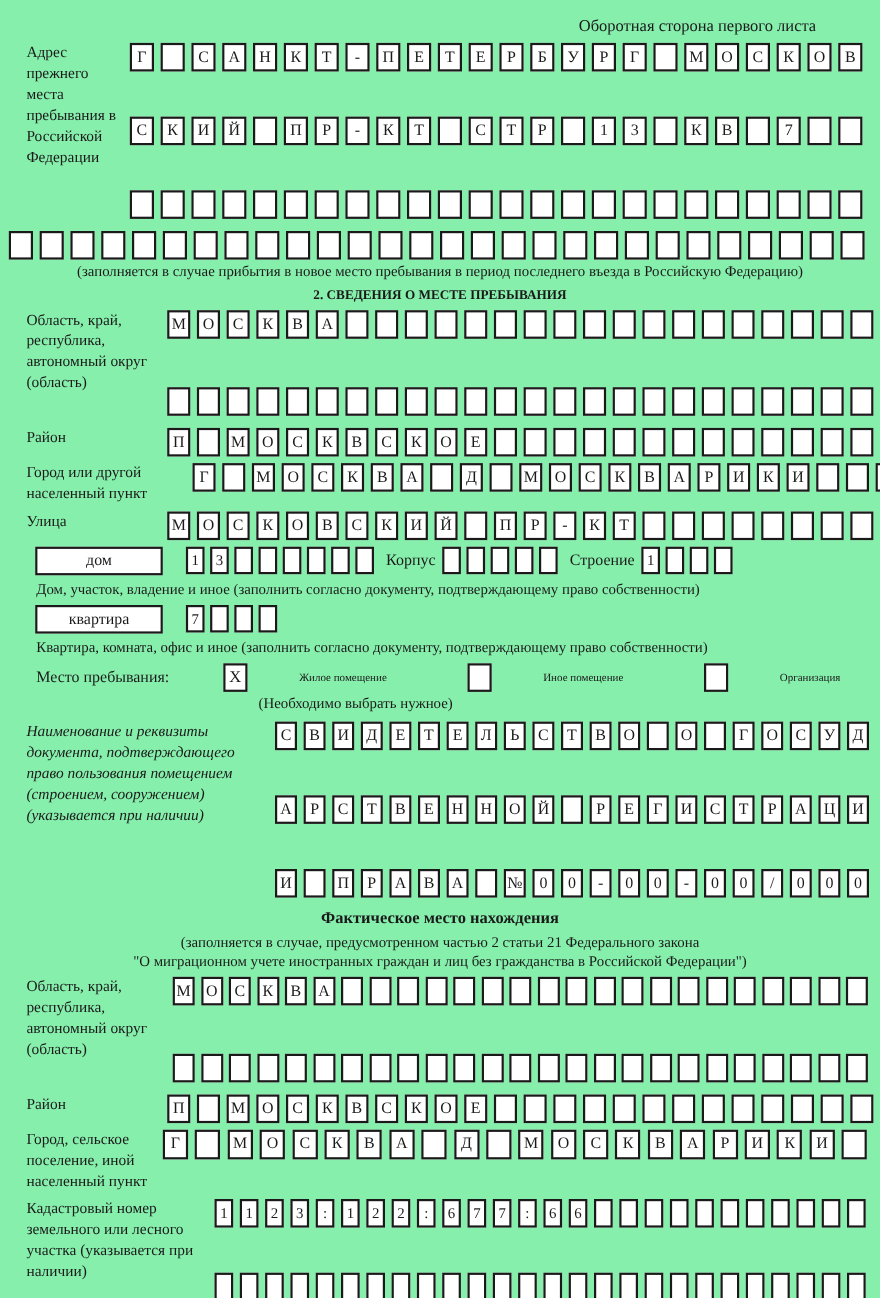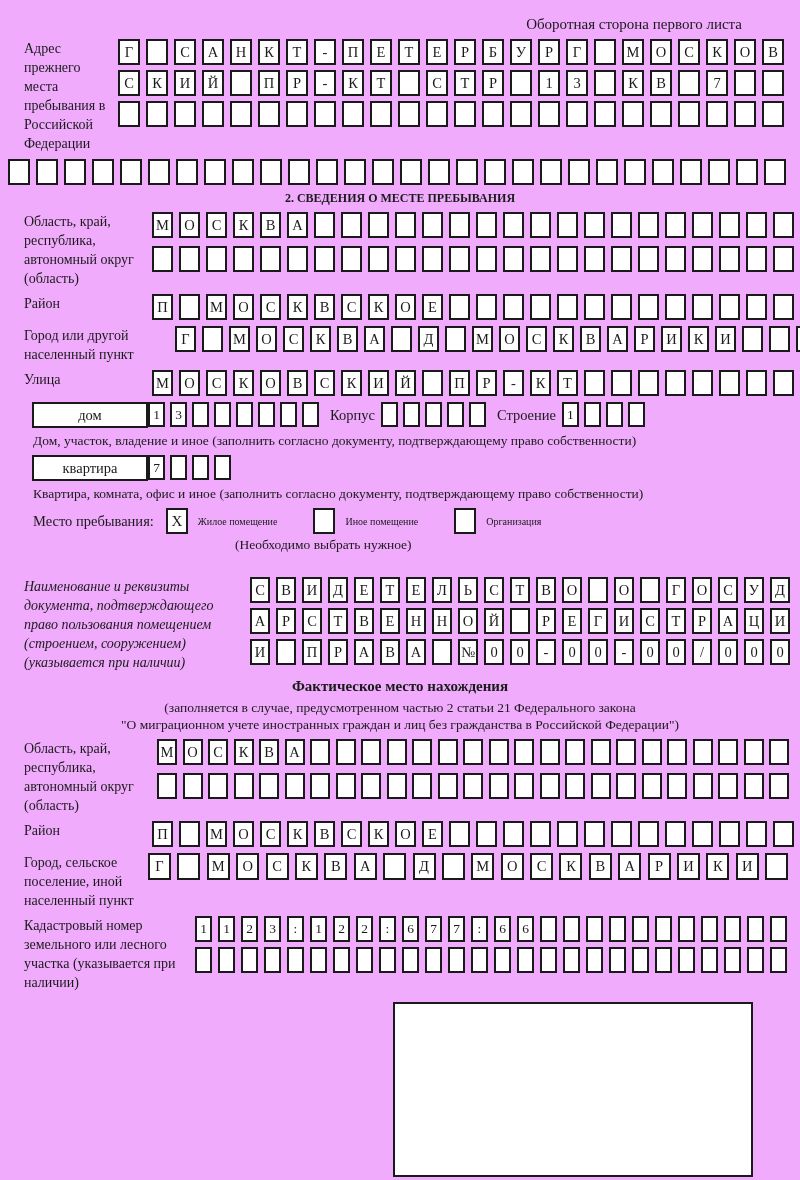--- a/index.html
+++ b/index.html
@@ -1,25 +1,25 @@
 <!DOCTYPE html>
 <html><head>
 <meta charset="utf-8">
 <style>
   html,body{margin:0;padding:0;background:#fff;}
   .page{
-    position:relative;width:800px;height:1180px;background:#f0abfc;overflow:hidden;
+    position:relative;width:800px;height:1180px;background:#86efac;overflow:hidden;
     font-family:"Liberation Serif",serif;color:#1a1a1a;
   }
   .topnote{padding:16px 58px 0 0;text-align:right;font-size:15px;}
   
   .frow{display:flex;align-items:flex-start;margin-bottom:6px;}
   .flabel{flex:none;box-sizing:border-box;padding-left:24px;font-size:14px;line-height:19px;}
   .w152{width:152px;} .w118{width:118px;} .w250{width:250px;font-style:italic;} .w157{width:157px;} .w148{width:148px;} .w195{width:195px;}
-  .rows{display:flex;flex-direction:column;}
+  .rows{display:flex;flex-direction:column;gap:36px;}
   .boxrow{white-space:nowrap;line-height:0;}
   .rows .boxrow{margin-bottom:5px;}
   
   .cbox{
     display:inline-block;box-sizing:border-box;vertical-align:top;background:#fff;
     border:2px solid #1a1a1a;width:21px;height:26px;margin-right:6px;
     font-size:14.5px;line-height:22px;text-align:center;font-family:"Liberation Serif",serif;
   }
   .bx-s1 .cbox{width:22px;margin-right:6px;}
   .bx-doc .cbox{width:20px;margin-right:6px;}
@@ -29,49 +29,50 @@
   .bx-sm .cbox{width:17px;height:25px;margin-right:5px;font-size:13.5px;line-height:21px;}
   .fullrow{padding-left:8px;margin-bottom:2px;}
   .caption{font-size:13.5px;line-height:17px;}
   .center{text-align:center;}
   .h2{font-size:12px;font-weight:bold;text-align:center;margin:6px 0 6px 0;}
   .h3{font-size:15px;font-weight:bold;text-align:center;margin:4px 0 4px 0;}
   .indent23{margin-left:23px;}
   
   .domrow{padding-left:32px;display:flex;align-items:flex-start;margin-bottom:4px;line-height:0;}
   .widebox{flex:none;box-sizing:border-box;width:116px;height:26px;border:2px solid #1a1a1a;
-    text-align:center;font-size:14.5px;line-height:22px;margin-right:0;background:#fff;}
+    text-align:center;font-size:14.5px;line-height:22px;margin-right:21px;background:#fff;}
   .inlbl{flex:none;font-size:14.5px;line-height:26px;margin:0 6px 0 6px;}
   .note{margin:0 0 6px 33px;}
   
-  .mrow{display:flex;align-items:center;padding-left:33px;margin-bottom:2px;}
+  .mrow{display:flex;align-items:center;padding-left:33px;margin-bottom:2px;justify-content:space-between;}
   .mlabel{font-size:14.5px;margin-right:12px;}
   .checkbox{flex:none;box-sizing:border-box;width:22px;height:26px;border:2px solid #1a1a1a;
     text-align:center;font-size:15px;line-height:22px;background:#fff;}
   .optlbl{font-size:10px;margin:0 36px 0 10px;}
-  .mnote{margin:0 0 24px 235px;}
+  .mnote{margin:0 0 8px 235px;}
   
   .stamp{box-sizing:border-box;margin:10px 0 6px 393px;width:360px;height:175px;border:2px solid #1a1a1a;background:#fff;}
 </style>
 </head>
 <body>
 
 <div class="page">
 
   <div class="topnote">Оборотная сторона первого листа</div>
 
   <div class="frow" style="margin-top:6px;">
     <div class="flabel w118">Адрес прежнего места пребывания в Российской Федерации</div>
     <div class="rows">
       <div class="boxrow bx-s1"><span class="cbox">Г</span><span class="cbox"></span><span class="cbox">С</span><span class="cbox">А</span><span class="cbox">Н</span><span class="cbox">К</span><span class="cbox">Т</span><span class="cbox">-</span><span class="cbox">П</span><span class="cbox">Е</span><span class="cbox">Т</span><span class="cbox">Е</span><span class="cbox">Р</span><span class="cbox">Б</span><span class="cbox">У</span><span class="cbox">Р</span><span class="cbox">Г</span><span class="cbox"></span><span class="cbox">М</span><span class="cbox">О</span><span class="cbox">С</span><span class="cbox">К</span><span class="cbox">О</span><span class="cbox">В</span></div>
       <div class="boxrow bx-s1"><span class="cbox">С</span><span class="cbox">К</span><span class="cbox">И</span><span class="cbox">Й</span><span class="cbox"></span><span class="cbox">П</span><span class="cbox">Р</span><span class="cbox">-</span><span class="cbox">К</span><span class="cbox">Т</span><span class="cbox"></span><span class="cbox">С</span><span class="cbox">Т</span><span class="cbox">Р</span><span class="cbox"></span><span class="cbox">1</span><span class="cbox">3</span><span class="cbox"></span><span class="cbox">К</span><span class="cbox">В</span><span class="cbox"></span><span class="cbox">7</span><span class="cbox"></span><span class="cbox"></span></div>
       <div class="boxrow bx-s1"><span class="cbox"></span><span class="cbox"></span><span class="cbox"></span><span class="cbox"></span><span class="cbox"></span><span class="cbox"></span><span class="cbox"></span><span class="cbox"></span><span class="cbox"></span><span class="cbox"></span><span class="cbox"></span><span class="cbox"></span><span class="cbox"></span><span class="cbox"></span><span class="cbox"></span><span class="cbox"></span><span class="cbox"></span><span class="cbox"></span><span class="cbox"></span><span class="cbox"></span><span class="cbox"></span><span class="cbox"></span><span class="cbox"></span><span class="cbox"></span></div>
     </div>
   </div>
   <div class="boxrow bx-s1 fullrow"><span class="cbox"></span><span class="cbox"></span><span class="cbox"></span><span class="cbox"></span><span class="cbox"></span><span class="cbox"></span><span class="cbox"></span><span class="cbox"></span><span class="cbox"></span><span class="cbox"></span><span class="cbox"></span><span class="cbox"></span><span class="cbox"></span><span class="cbox"></span><span class="cbox"></span><span class="cbox"></span><span class="cbox"></span><span class="cbox"></span><span class="cbox"></span><span class="cbox"></span><span class="cbox"></span><span class="cbox"></span><span class="cbox"></span><span class="cbox"></span><span class="cbox"></span><span class="cbox"></span><span class="cbox"></span><span class="cbox"></span></div>
+  <div class="caption center">(заполняется в случае прибытия в новое место пребывания в период последнего въезда в Российскую Федерацию)</div>
 
   <div class="h2">2. СВЕДЕНИЯ О МЕСТЕ ПРЕБЫВАНИЯ</div>
 
   <div class="frow">
     <div class="flabel w152">Область, край, республика, автономный округ (область)</div>
     <div class="rows">
       <div class="boxrow" style="margin-bottom:8px;"><span class="cbox">М</span><span class="cbox">О</span><span class="cbox">С</span><span class="cbox">К</span><span class="cbox">В</span><span class="cbox">А</span><span class="cbox"></span><span class="cbox"></span><span class="cbox"></span><span class="cbox"></span><span class="cbox"></span><span class="cbox"></span><span class="cbox"></span><span class="cbox"></span><span class="cbox"></span><span class="cbox"></span><span class="cbox"></span><span class="cbox"></span><span class="cbox"></span><span class="cbox"></span><span class="cbox"></span><span class="cbox"></span><span class="cbox"></span><span class="cbox"></span></div>
       <div class="boxrow"><span class="cbox"></span><span class="cbox"></span><span class="cbox"></span><span class="cbox"></span><span class="cbox"></span><span class="cbox"></span><span class="cbox"></span><span class="cbox"></span><span class="cbox"></span><span class="cbox"></span><span class="cbox"></span><span class="cbox"></span><span class="cbox"></span><span class="cbox"></span><span class="cbox"></span><span class="cbox"></span><span class="cbox"></span><span class="cbox"></span><span class="cbox"></span><span class="cbox"></span><span class="cbox"></span><span class="cbox"></span><span class="cbox"></span><span class="cbox"></span></div>
     </div>
   </div>

